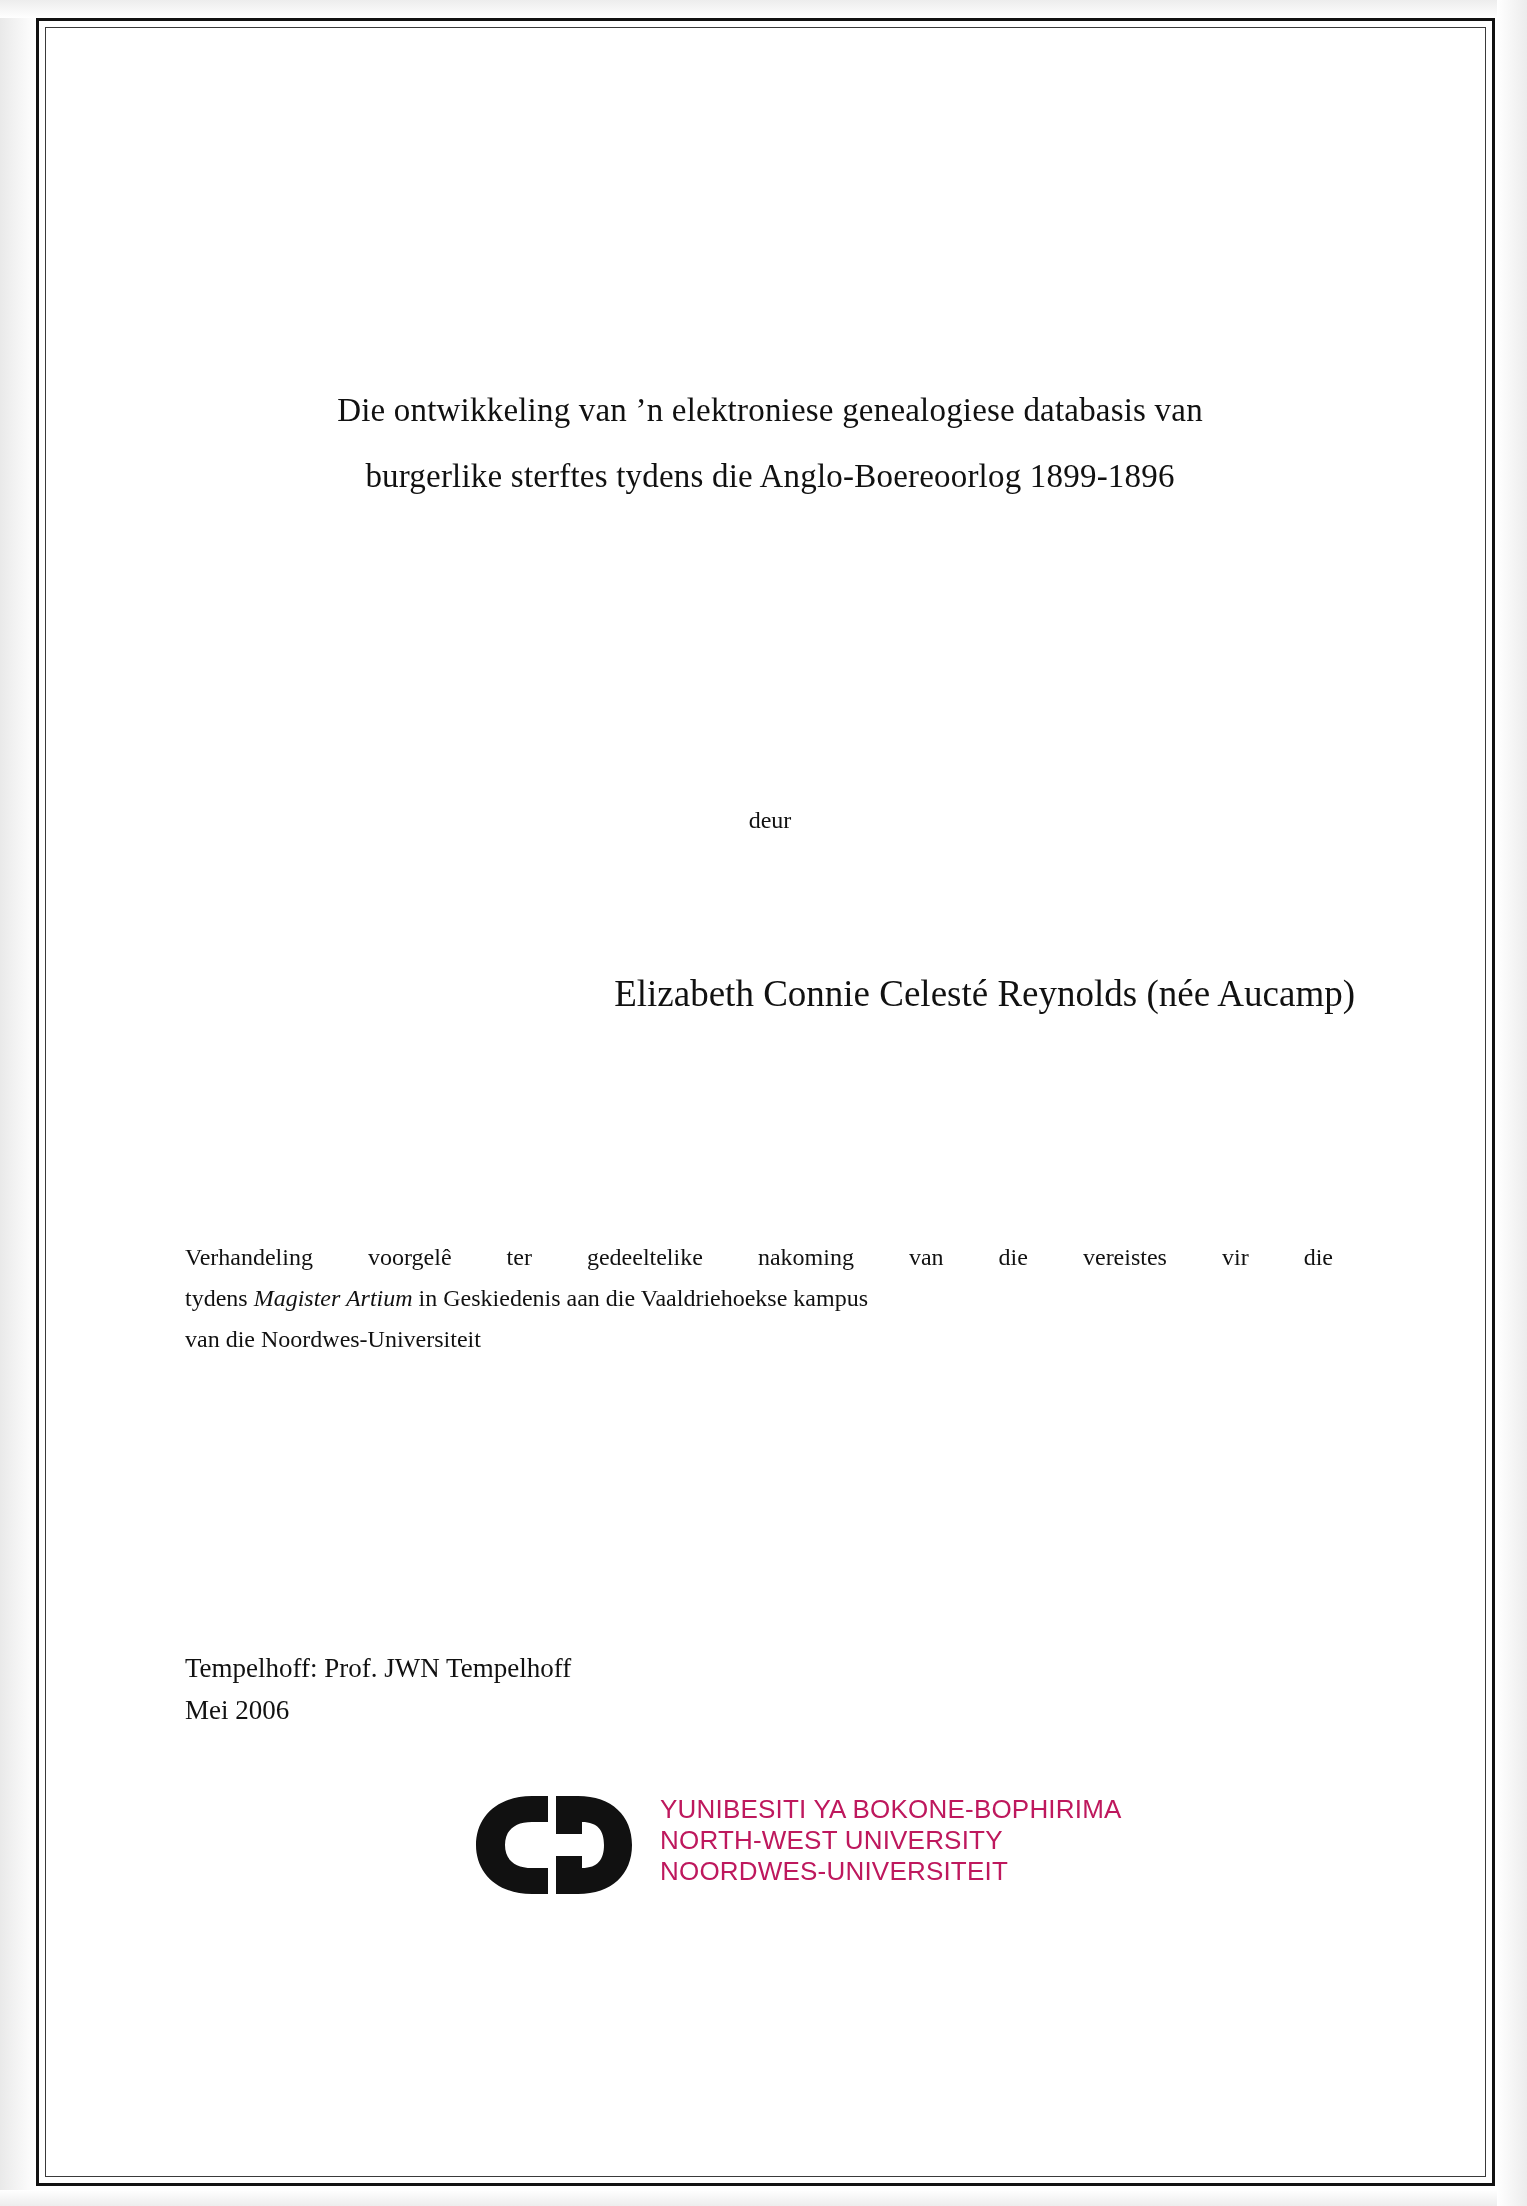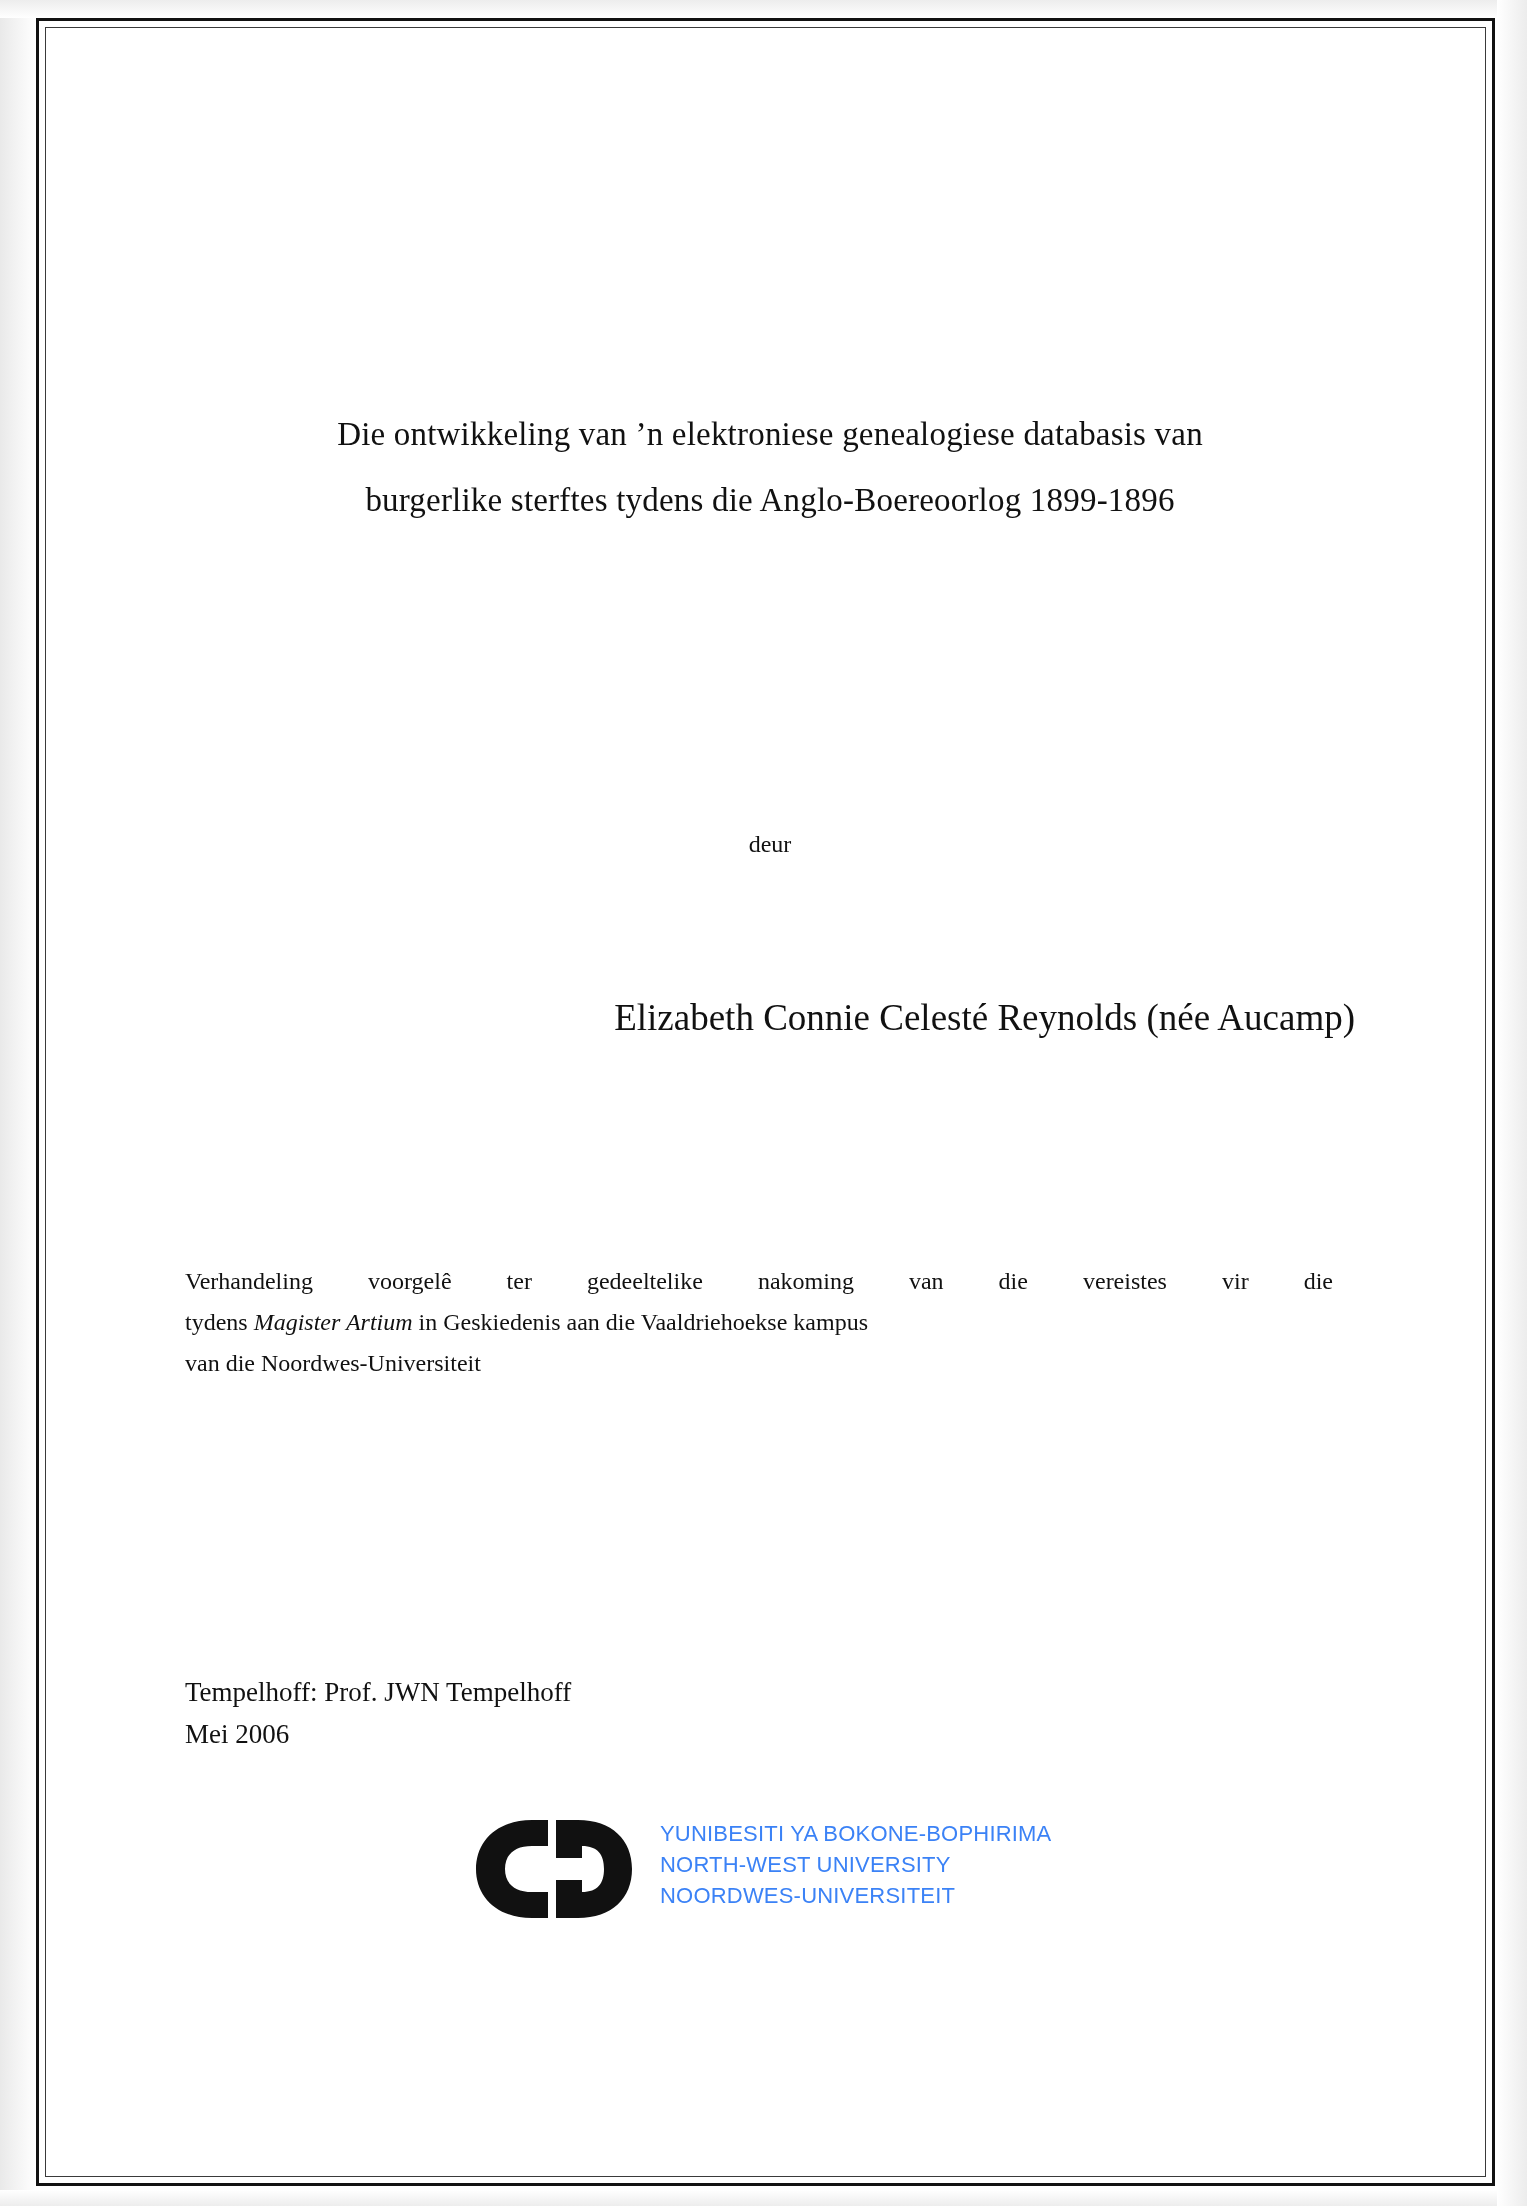--- a/index.html
+++ b/index.html
@@ -44,21 +44,20 @@
     border: 1px solid #3a3a3a;
     box-sizing: border-box;
   }
 
   .content {
     position: absolute;
     left: 150px;
     top: 27px;
     width: 1240px;
     height: 2150px;
-    margin-top: 24px;
   }
 
   .title-block {
     position: absolute;
     left: 35px;
     top: 350px;
     width: 1170px;
     text-align: center;
   }
   .title-line {
@@ -125,24 +124,24 @@
     left: 0px;
     top: 8px;
     width: 190px;
     height: 110px;
   }
   .logo-text {
     position: absolute;
     left: 190px;
     top: 12px;
     font-family: "Liberation Sans", sans-serif;
-    font-size: 22px;
+    font-size: 26px;
     line-height: 31px;
     letter-spacing: 0.2px;
-    color: #3b82f6;
+    color: #be185d;
     white-space: nowrap;
   }
 
   
   .edge-shadow-left {
     position: absolute;
     left: 0;
     top: 0;
     width: 36px;
     height: 2206px;

